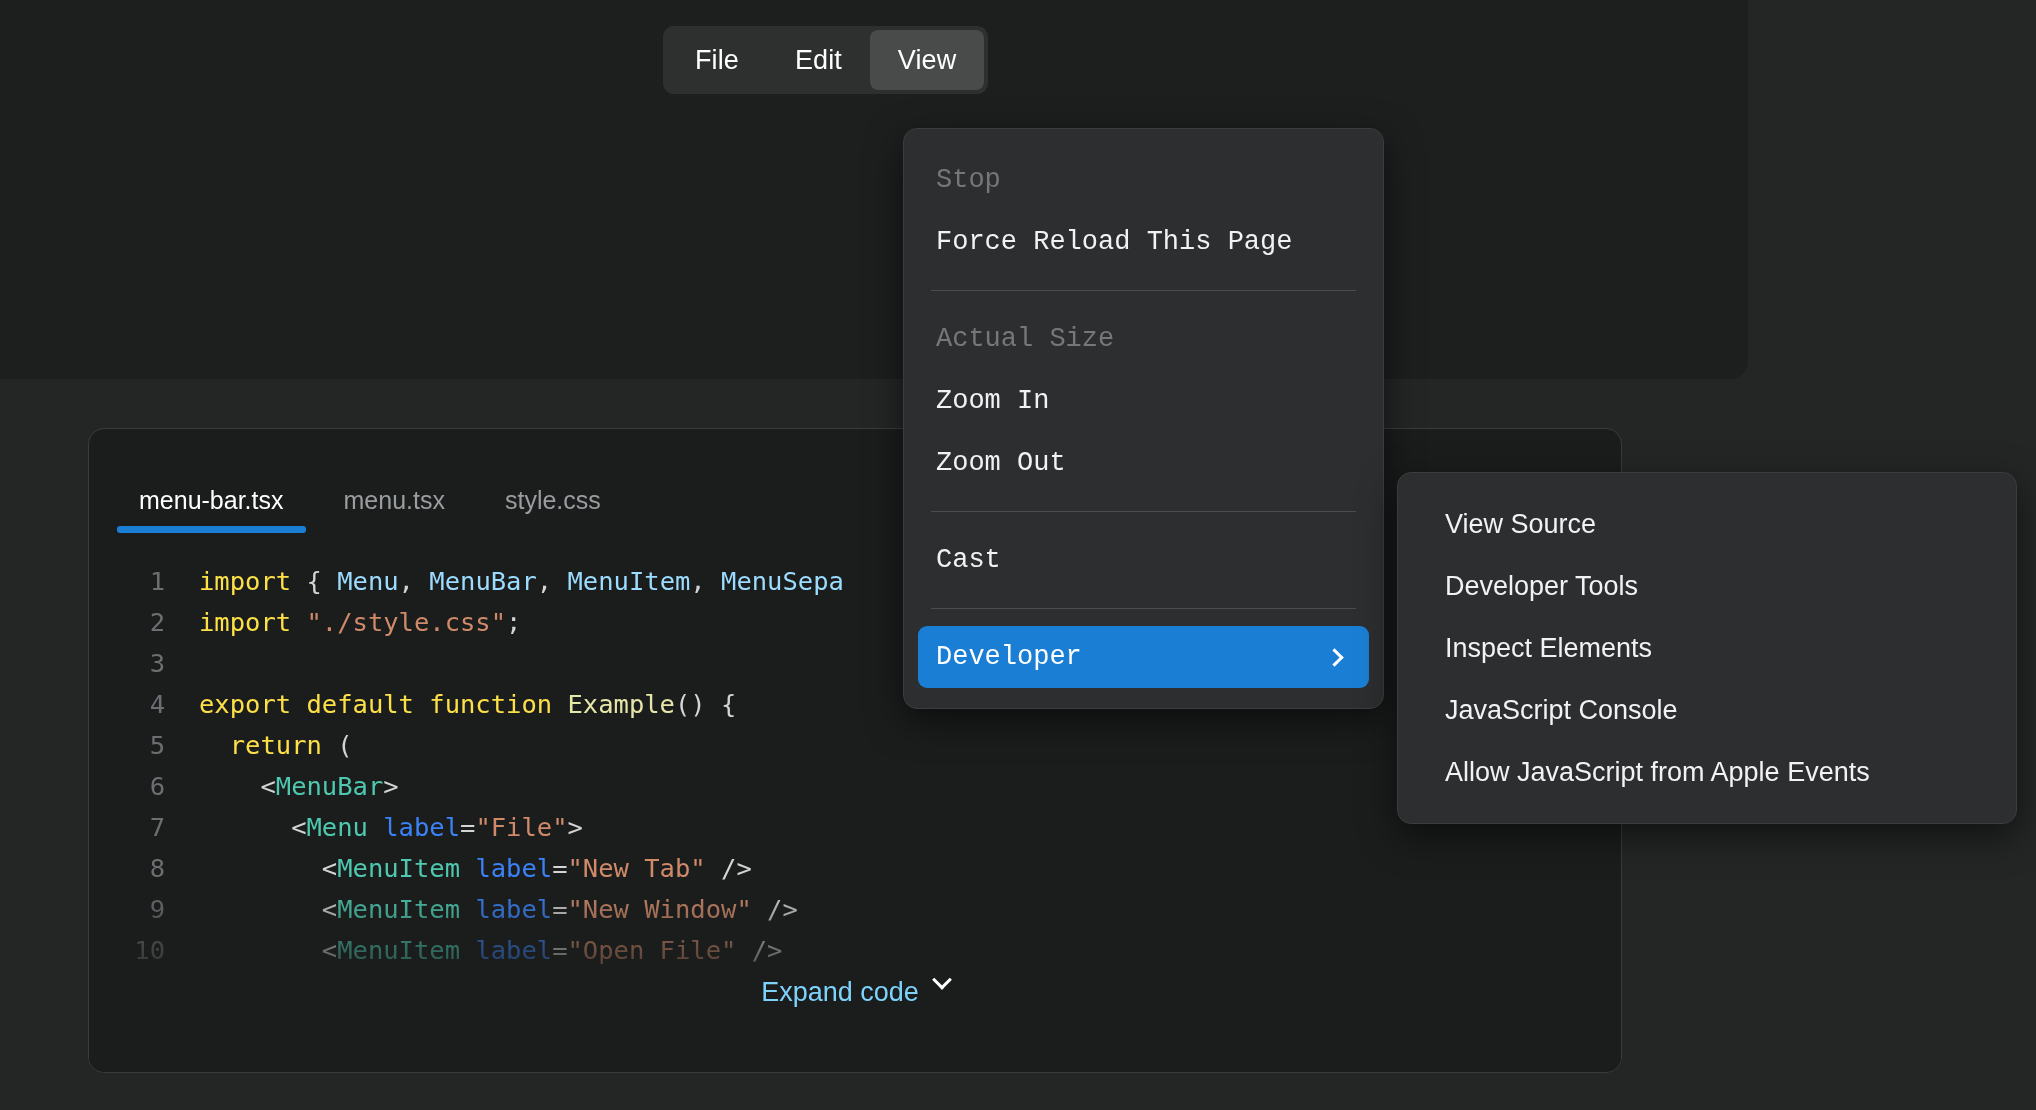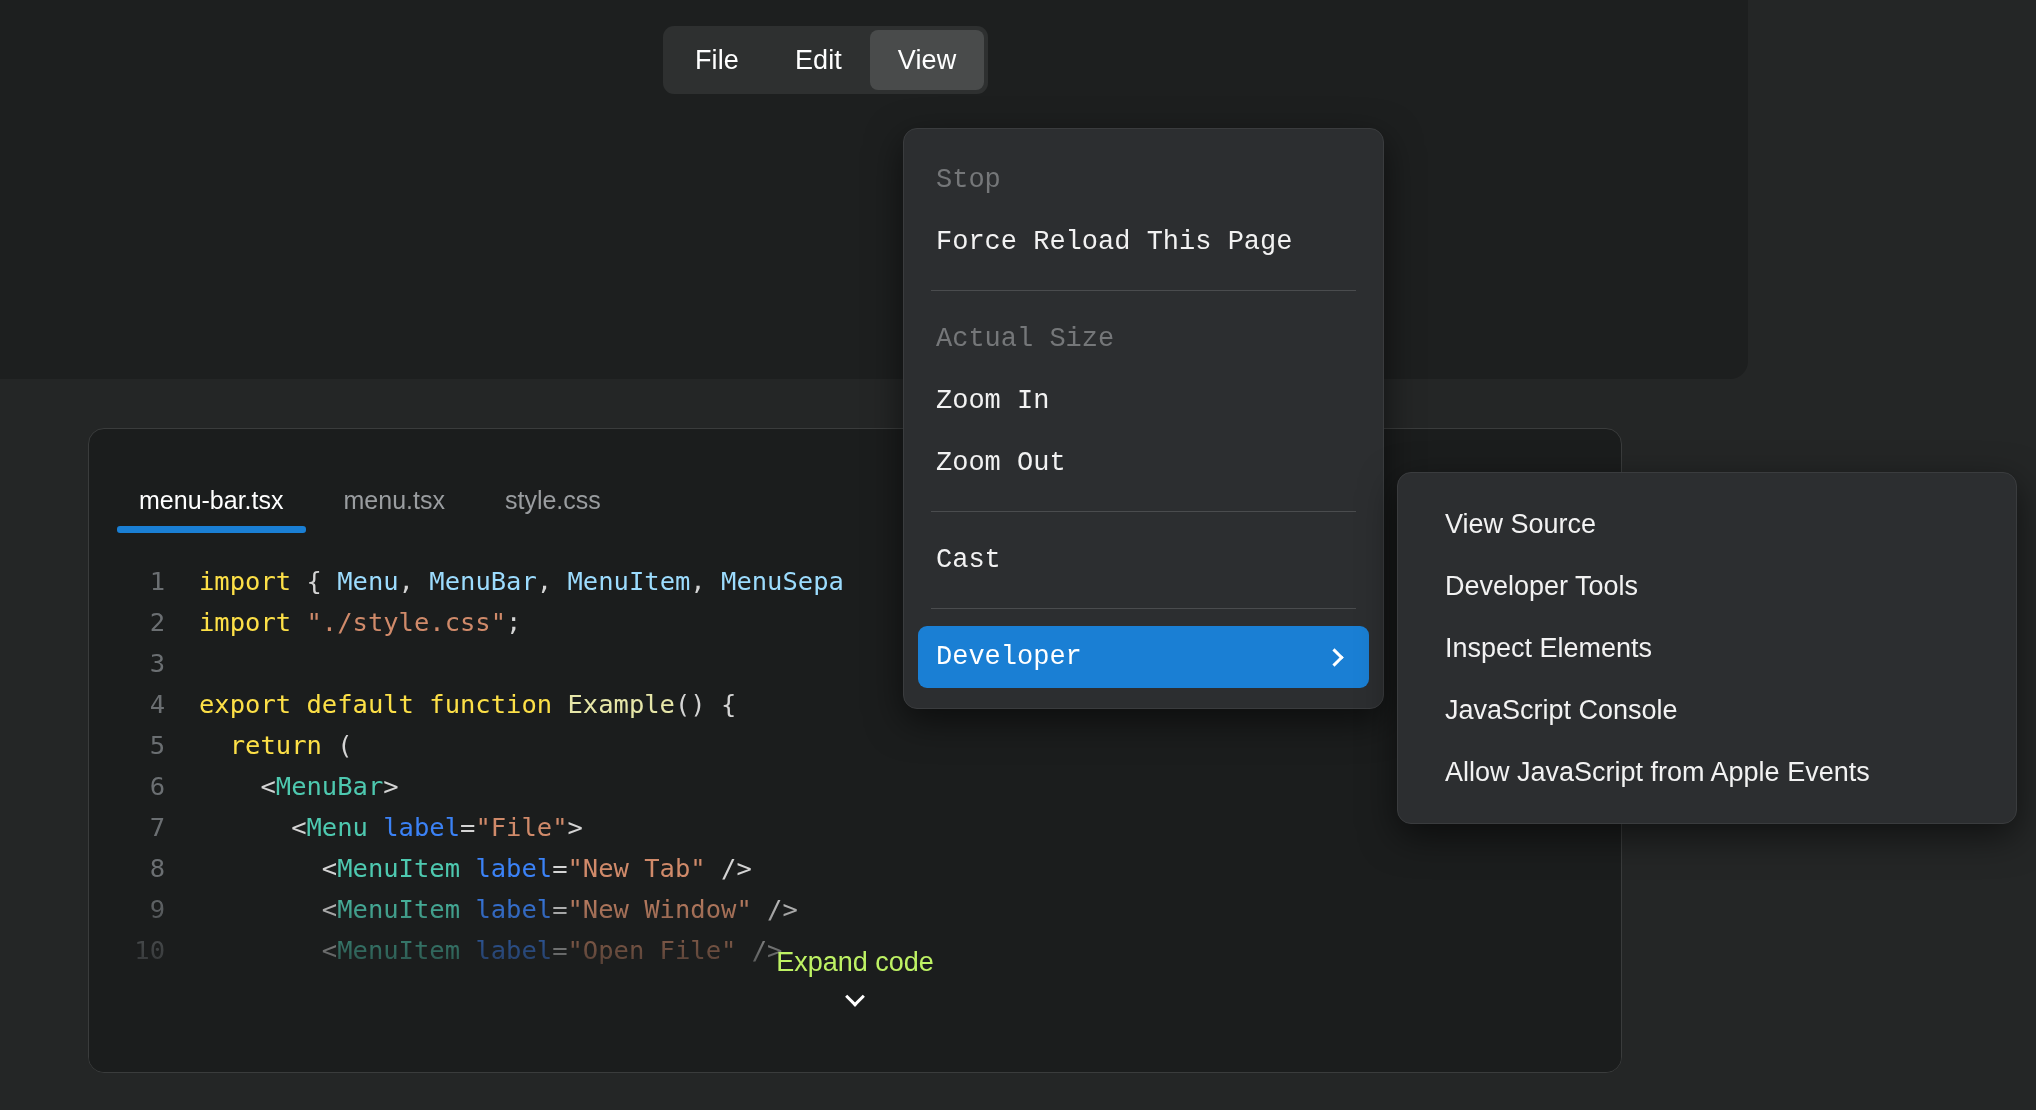--- a/index.html
+++ b/index.html
@@ -243,31 +243,30 @@
     bottom: 58px;
     display: flex;
     align-items: center;
     justify-content: center;
     gap: 14px;
     z-index: 5;
   }
 
   .expand-btn {
     display: flex;
-    align-items: center;
+    align-items: flex-start;
     gap: 16px;
-    color: #bef264;
+    color: #7dd3fc;
     font-size: 27px;
     font-family: "Liberation Sans", sans-serif;
     background: transparent;
     border: none;
     cursor: pointer;
     user-select: none;
     padding: 6px 12px;
-    flex-direction: column;
   }
 
   .chev-down {
     width: 14px;
     height: 14px;
     border-bottom: 3.5px solid #ffffff;
     border-right: 3.5px solid #ffffff;
     transform: rotate(45deg) translate(-3px,-3px);
     flex: 0 0 auto;
   }

